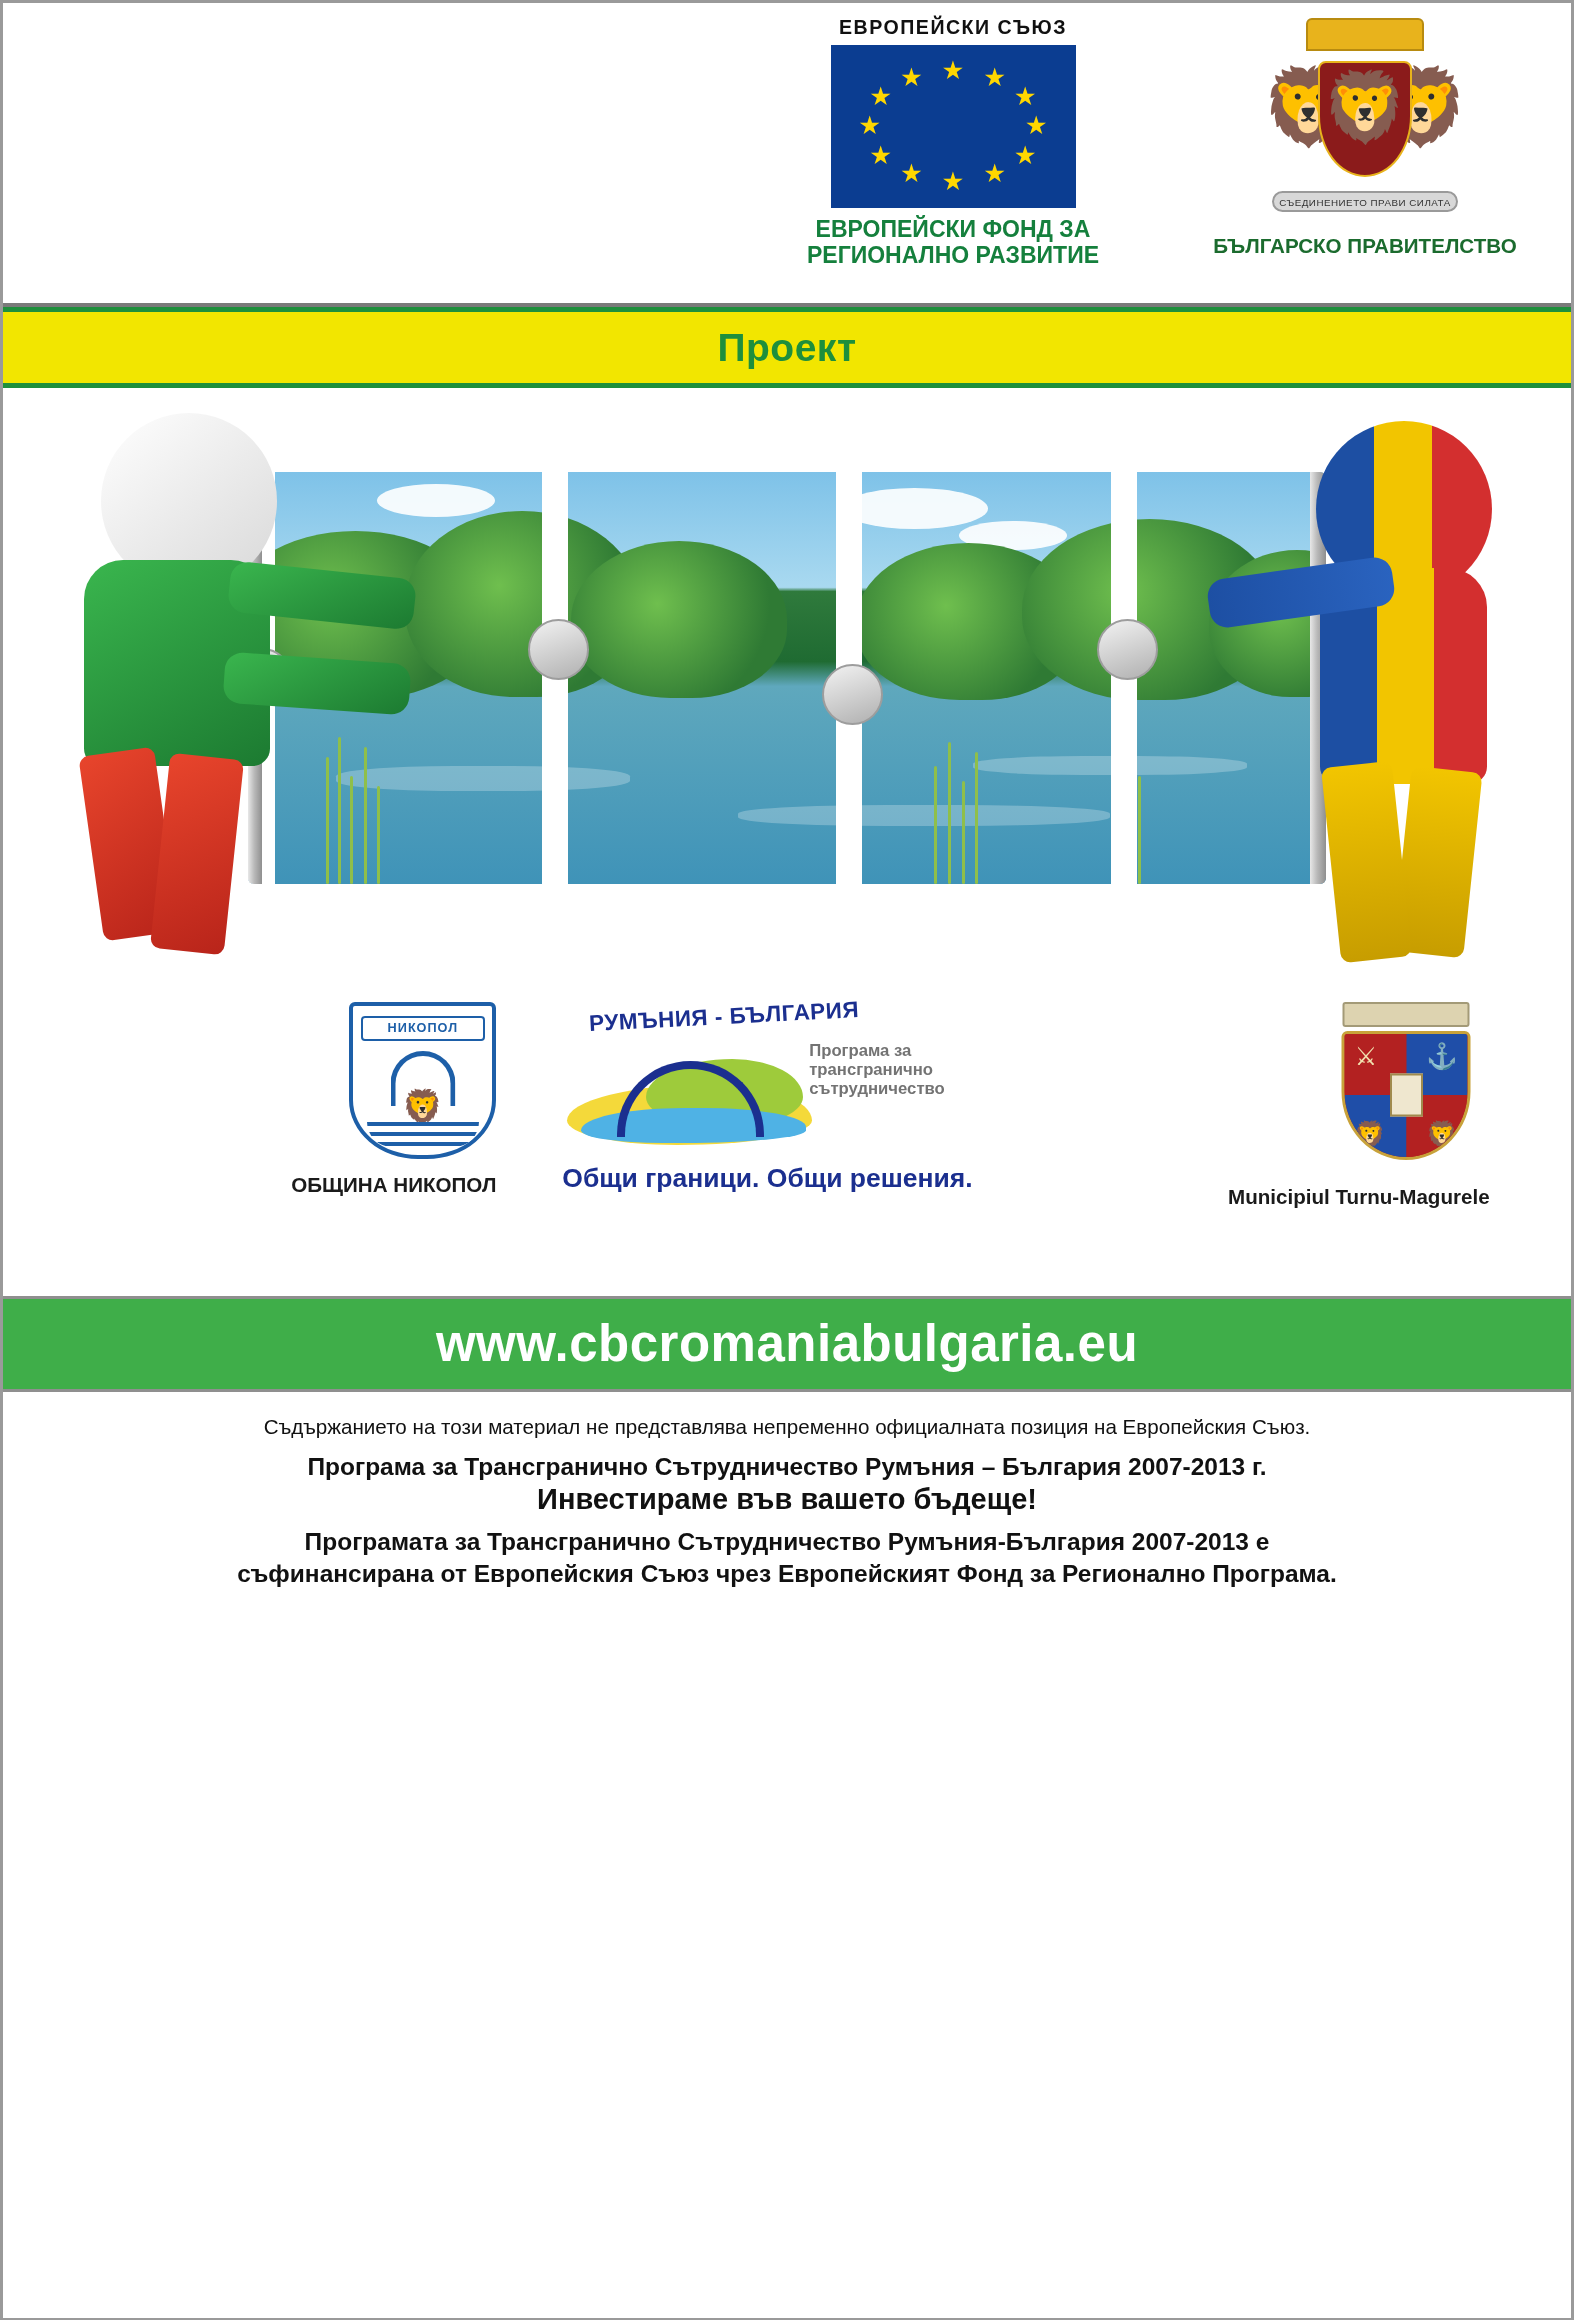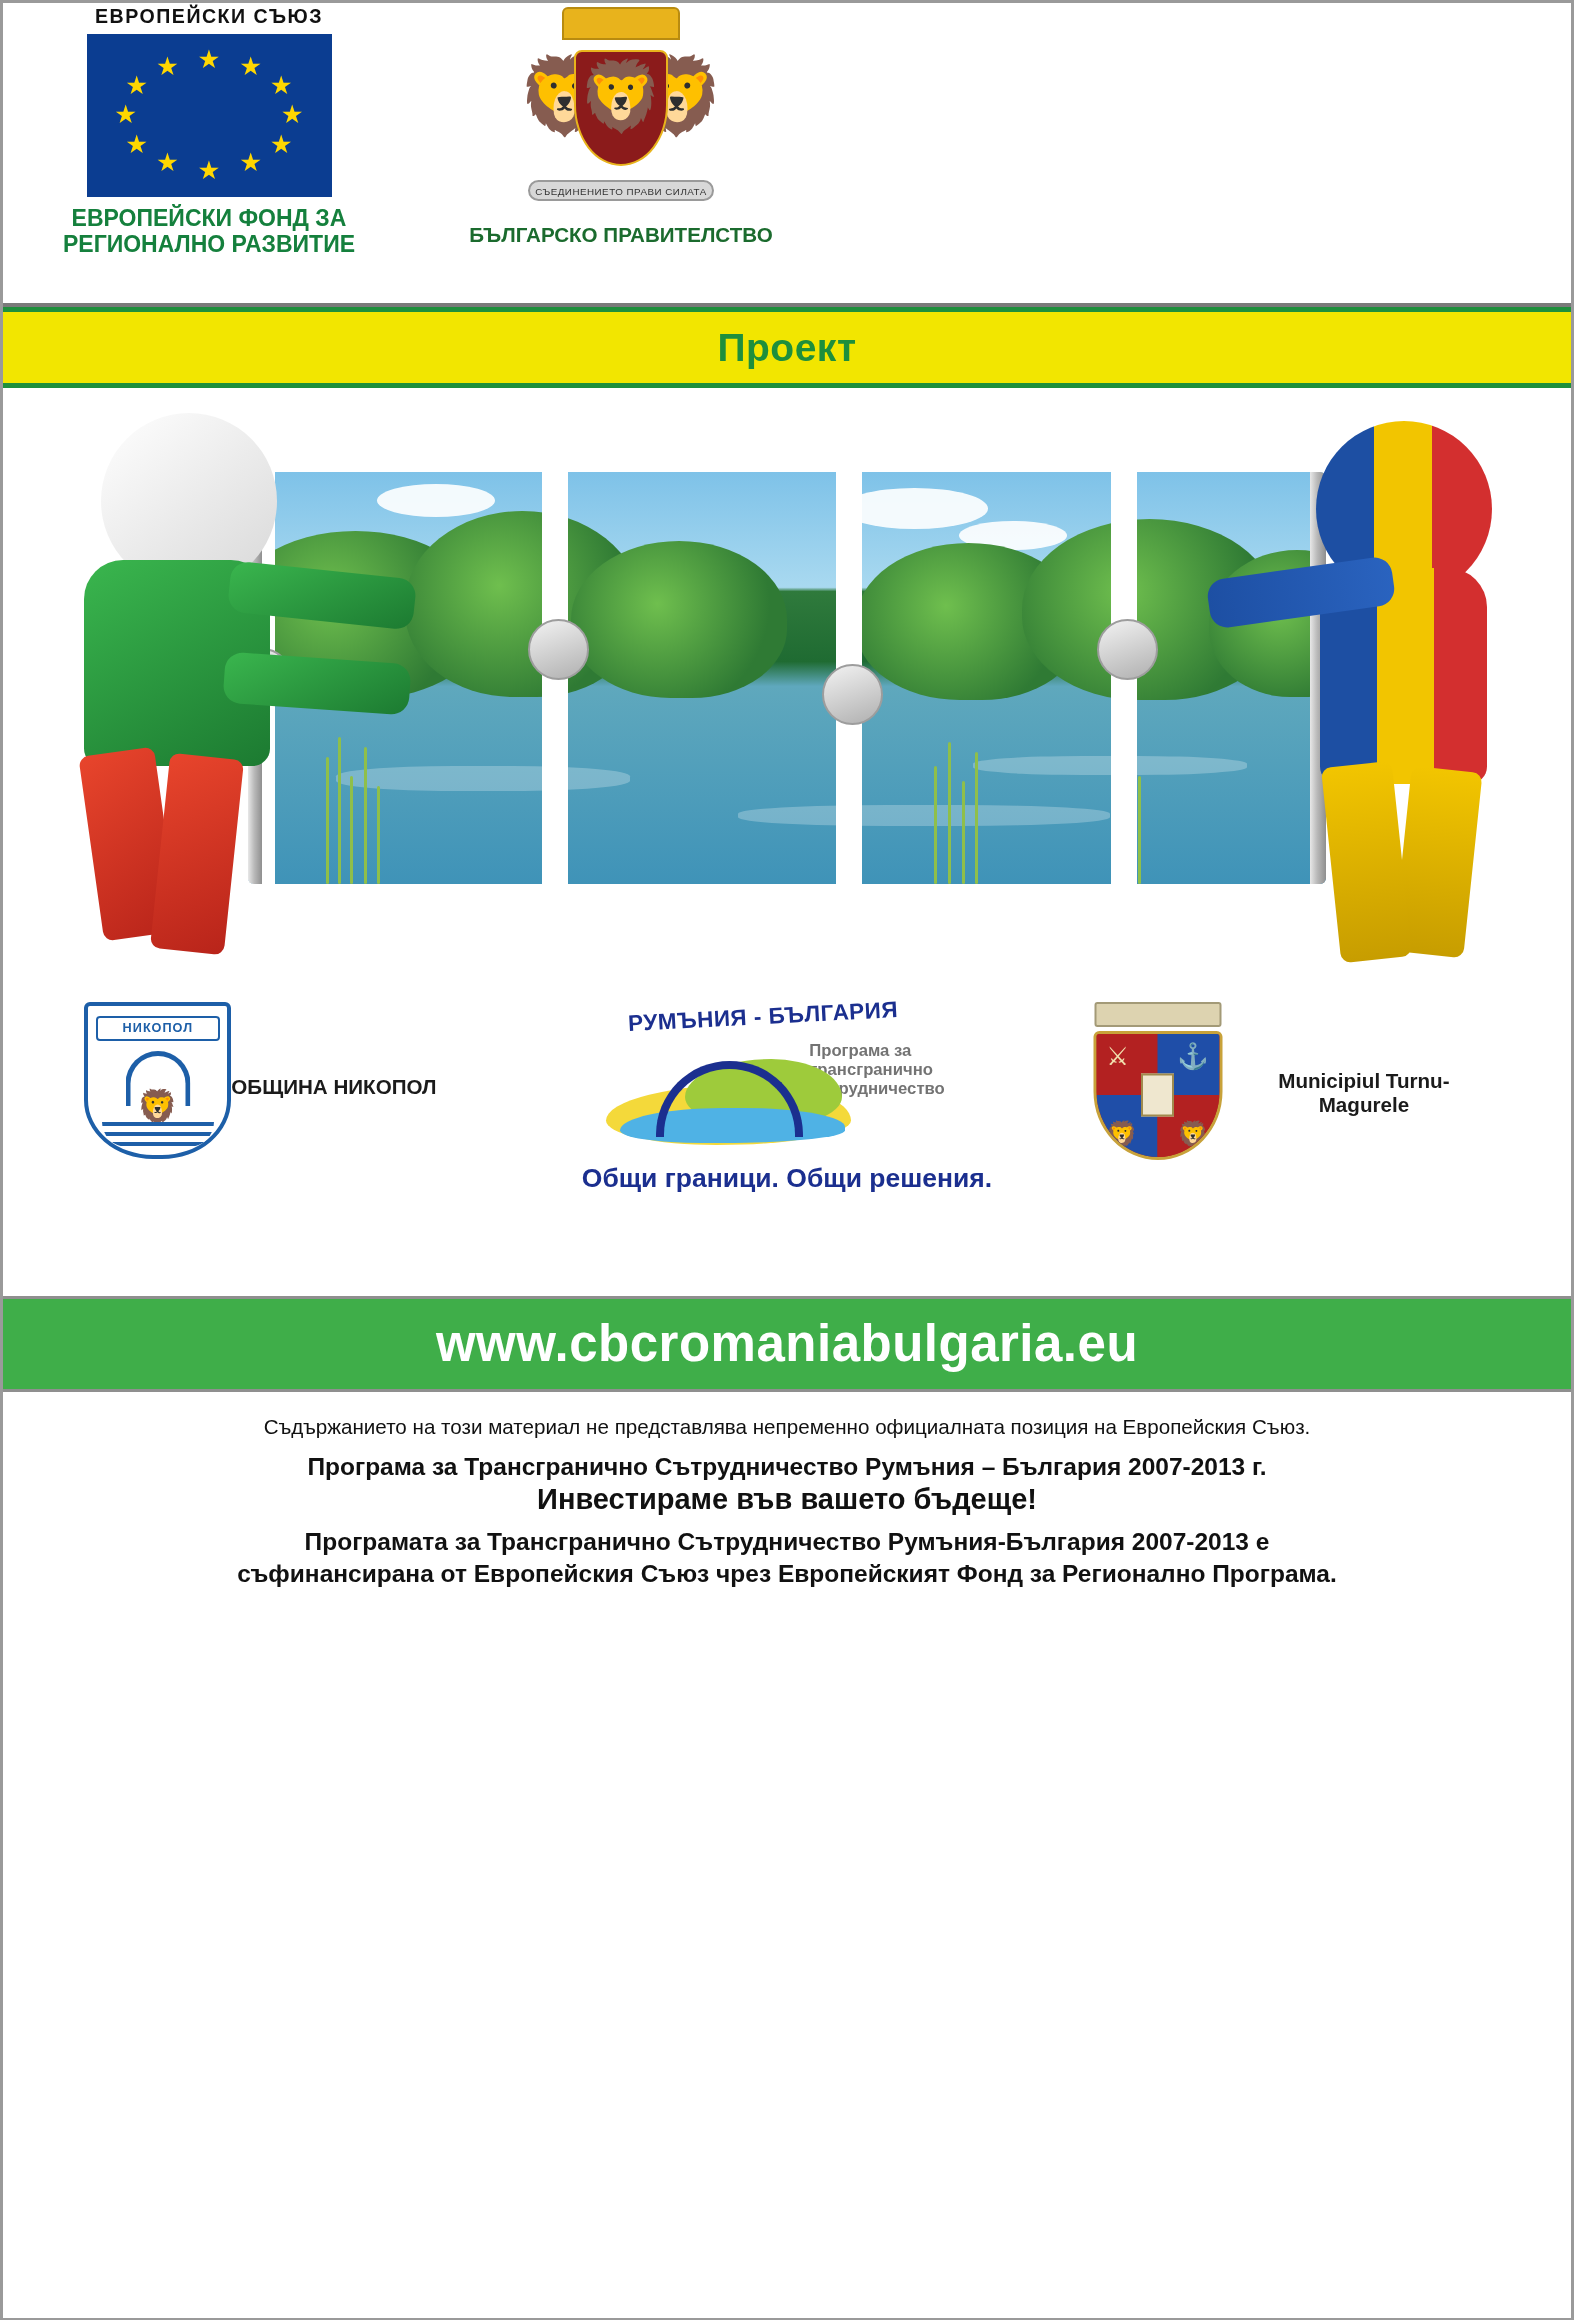--- a/index.html
+++ b/index.html
@@ -23,22 +23,22 @@
     border: 3.9px solid #9a9a9a;
   }
 
   
   .header {
     position: relative;
     height: 304px;
     border-bottom: 4.9px solid #7a7a7a;
     display: flex;
     align-items: flex-start;
-    justify-content: flex-start;
-    padding-top: 2px;
+    justify-content: flex-end;
+    padding-top: 13px;
     box-sizing: border-box;
   }
   .hdr-block {
     display: flex;
     flex-direction: column;
     align-items: center;
     width: 412px;
   }
   .hdr-top-label {
     font-size: 19.6px;
@@ -296,22 +296,22 @@
     position: relative;
     height: 294px;
     display: flex;
     align-items: flex-start;
     justify-content: space-around;
     padding: 0 39px;
     box-sizing: border-box;
   }
   .logo-col {
     display: flex;
-    flex-direction: row;
-    align-items: center;
+    flex-direction: column;
+    align-items: flex-end;
     width: 412px;
   }
   .nikopol-emblem {
     width: 147px;
     height: 157px;
     border: 4.9px solid #1d5fa8;
     border-radius: 5.9px 5.9px 69px 69px / 5.9px 5.9px 59px 59px;
     position: relative;
     box-sizing: border-box;
     background: #fff;

